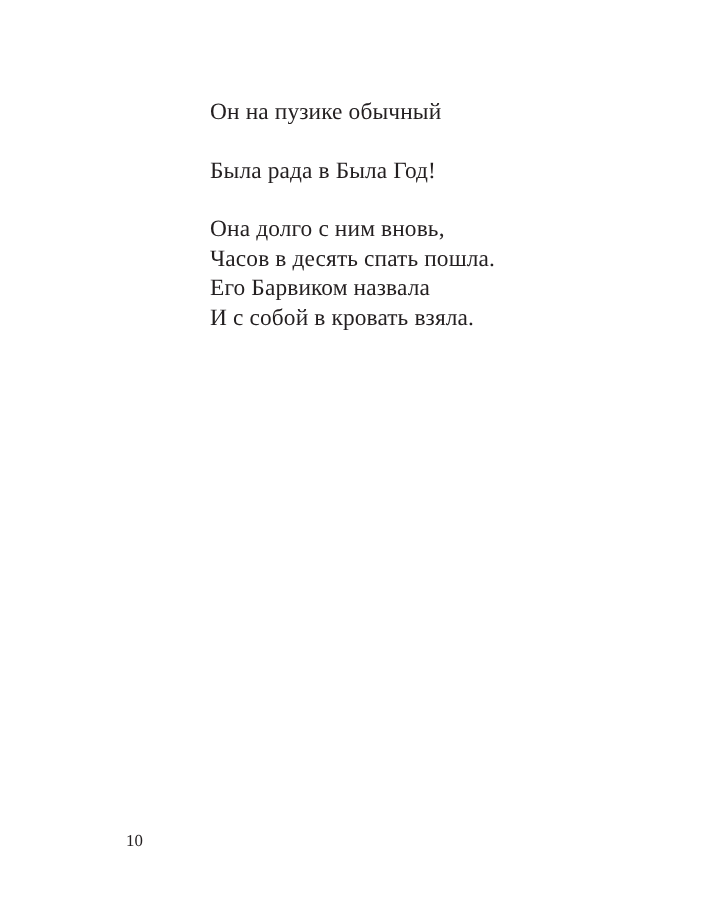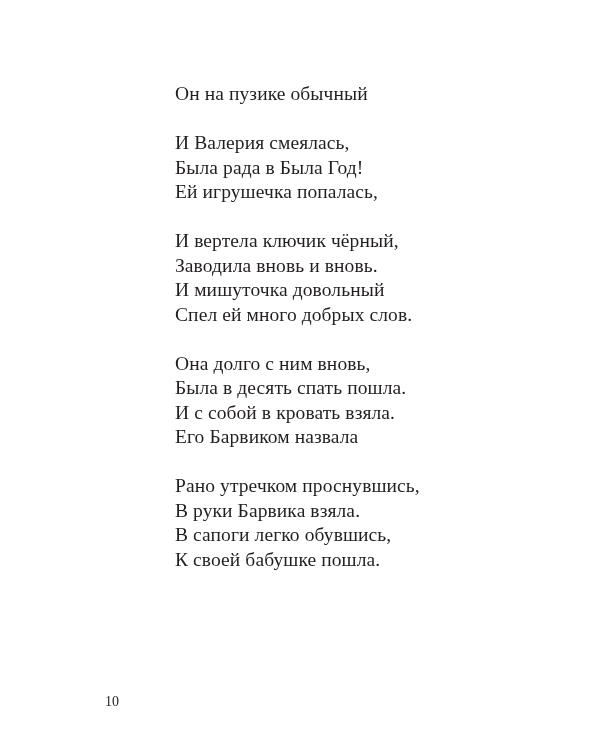--- a/index.html
+++ b/index.html
@@ -51,43 +51,29 @@
 <body>
 
 <div class="page">
   <div class="poem">
 
     <div class="stanza">
       <span class="line">Он на пузике обычный</span>
     </div>
 
     <div class="stanza">
-      <span class="line">И Валерия смеялась,</span>
       <span class="line">Была рада в Была Год!</span>
-      <span class="line">Ей игрушечка попалась,</span>
     </div>
 
-    <div class="stanza">
-      <span class="line">И вертела ключик чёрный,</span>
-      <span class="line">Заводила вновь и вновь.</span>
-      <span class="line">И мишуточка довольный</span>
-      <span class="line">Спел ей много добрых слов.</span>
-    </div>
 
     <div class="stanza">
       <span class="line">Она долго с ним вновь,</span>
-      <span class="line">Была в десять спать пошла.</span>
+      <span class="line">Часов в десять спать пошла.</span>
+      <span class="line">Его Барвиком назвала</span>
       <span class="line">И с собой в кровать взяла.</span>
-      <span class="line">Его Барвиком назвала</span>
     </div>
 
-    <div class="stanza">
-      <span class="line">Рано утречком проснувшись,</span>
-      <span class="line">В руки Барвика взяла.</span>
-      <span class="line">В сапоги легко обувшись,</span>
-      <span class="line">К своей бабушке пошла.</span>
-    </div>
 
 
   </div>
 
   <div class="page-number">10</div>
 </div>
 
 </body></html>

